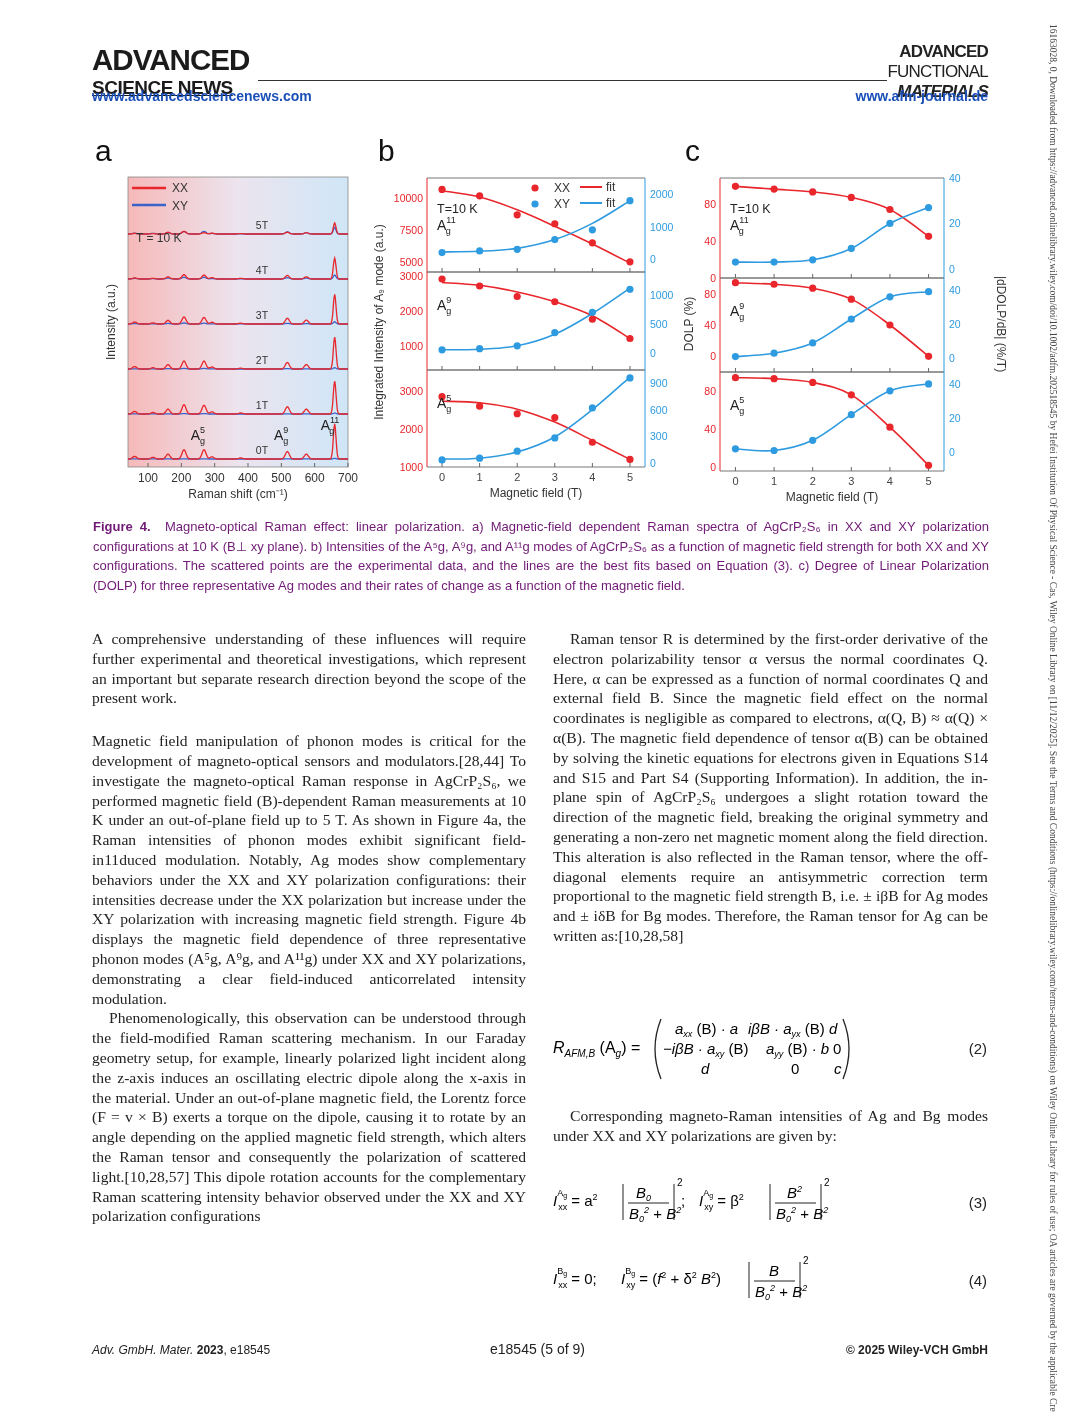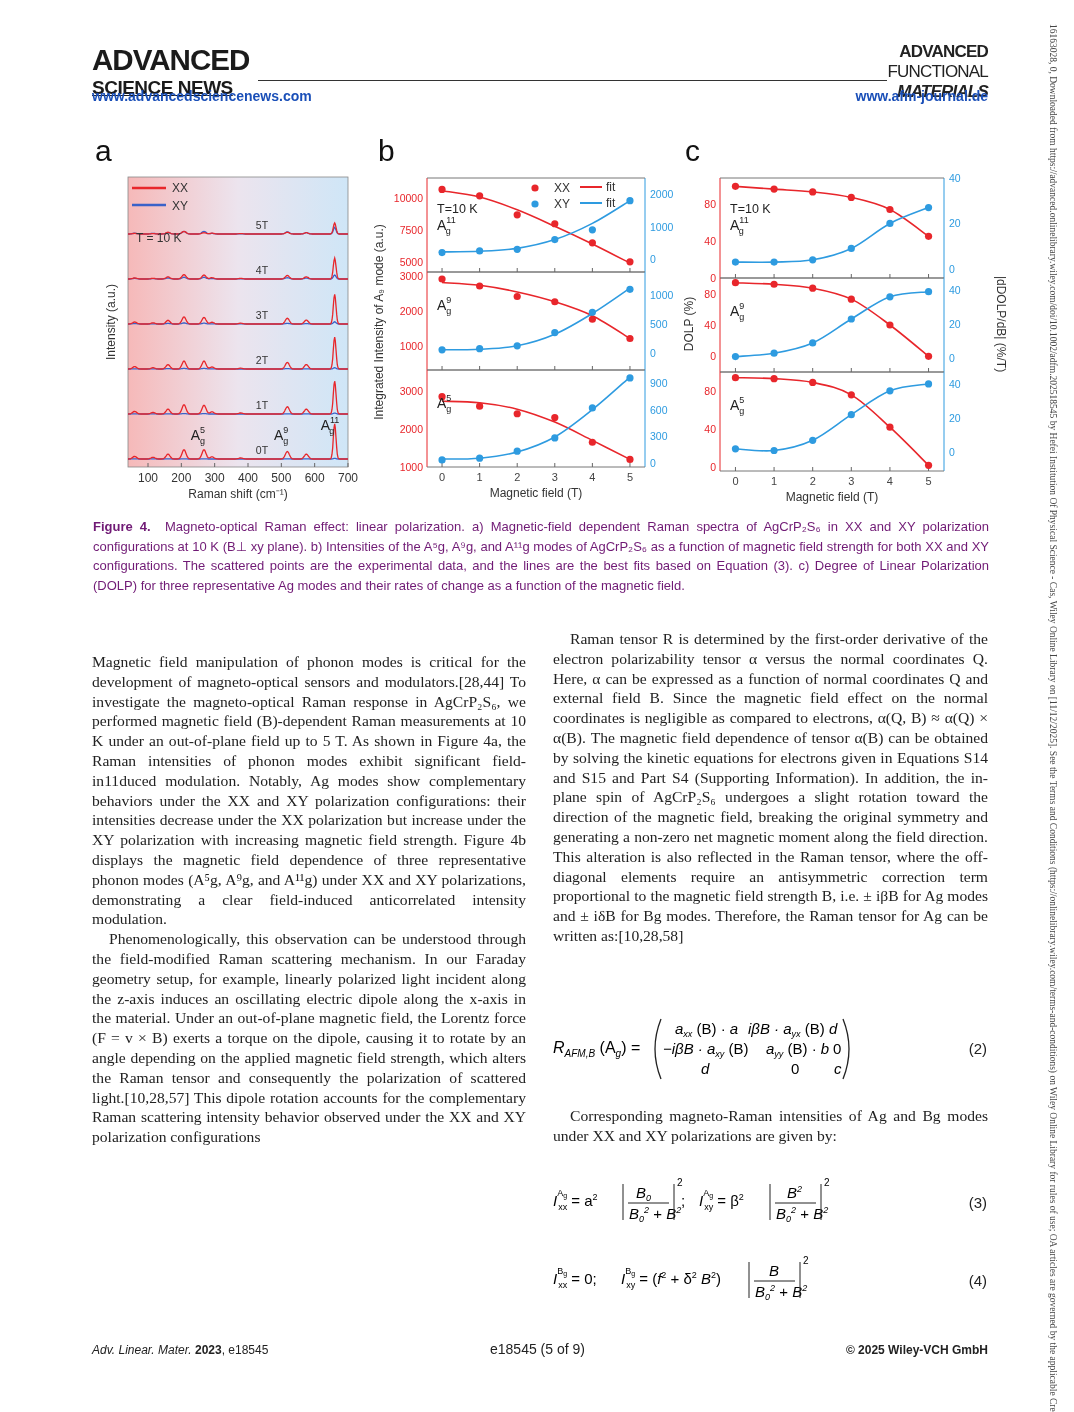--- a/index.html
+++ b/index.html
@@ -322,20 +322,21 @@
       <text x="0" y="0" font-size="12" fill="#333" text-anchor="middle" transform="translate(997,324) rotate(90)">|dDOLP/dB| (%/T)</text>
     </g>
 </svg>
 
 <div class="abs caption">
   <b>Figure 4.</b>&nbsp;
   <span>Magneto-optical Raman effect: linear polarization. a) Magnetic-field dependent Raman spectra of AgCrP₂S₆ in XX and XY polarization configurations at 10 K (B⊥ xy plane). b) Intensities of the A⁵g, A⁹g, and A¹¹g modes of AgCrP₂S₆ as a function of magnetic field strength for both XX and XY configurations. The scattered points are the experimental data, and the lines are the best fits based on Equation (3). c) Degree of Linear Polarization (DOLP) for three representative Ag modes and their rates of change as a function of the magnetic field.</span>
 </div>
 
 <div class="abs col colL" style="top:629px;">
+  <p>A comprehensive understanding of these influences will require further experimental and theoretical investigations, which represent an important but separate research direction beyond the scope of the present work.</p>
   <p style="margin-top:23px;">Magnetic field manipulation of phonon modes is critical for the development of magneto-optical sensors and modulators.[28,44] To investigate the magneto-optical Raman response in AgCrP₂S₆, we performed magnetic field (B)-dependent Raman measurements at 10 K under an out-of-plane field up to 5 T. As shown in Figure 4a, the Raman intensities of phonon modes exhibit significant field-in11duced modulation. Notably, Ag modes show complementary behaviors under the XX and XY polarization configurations: their intensities decrease under the XX polarization but increase under the XY polarization with increasing magnetic field strength. Figure 4b displays the magnetic field dependence of three representative phonon modes (A⁵g, A⁹g, and A¹¹g) under XX and XY polarizations, demonstrating a clear field-induced anticorrelated intensity modulation.</p>
   <p class="ind">Phenomenologically, this observation can be understood through the field-modified Raman scattering mechanism. In our Faraday geometry setup, for example, linearly polarized light incident along the z-axis induces an oscillating electric dipole along the x-axis in the material. Under an out-of-plane magnetic field, the Lorentz force (F = v × B) exerts a torque on the dipole, causing it to rotate by an angle depending on the applied magnetic field strength, which alters the Raman tensor and consequently the polarization of scattered light.[10,28,57] This dipole rotation accounts for the complementary Raman scattering intensity behavior observed under the XX and XY polarization configurations</p>
 </div>
 
 <div class="abs col colR" style="top:629px;">
   <p class="ind">Raman tensor R is determined by the first-order derivative of the electron polarizability tensor α versus the normal coordinates Q. Here, α can be expressed as a function of normal coordinates Q and external field B. Since the magnetic field effect on the normal coordinates is negligible as compared to electrons, α(Q, B) ≈ α(Q) × α(B). The magnetic field dependence of tensor α(B) can be obtained by solving the kinetic equations for electrons given in Equations S14 and S15 and Part S4 (Supporting Information). In addition, the in-plane spin of AgCrP₂S₆ undergoes a slight rotation toward the direction of the magnetic field, breaking the original symmetry and generating a non-zero net magnetic moment along the field direction. This alteration is also reflected in the Raman tensor, where the off-diagonal elements require an antisymmetric correction term proportional to the magnetic field strength B, i.e. ± iβB for Ag modes and ± iδB for Bg modes. Therefore, the Raman tensor for Ag can be written as:[10,28,58]</p>
 </div>
 
 <div class="abs eq" style="left:553px;top:1015px;width:436px;height:68px;">
   <svg width="436" height="68">
@@ -393,17 +394,17 @@
       <line x1="201" y1="27" x2="242" y2="27" stroke="#222"></line>
       <text x="202" y="43" font-style="italic">B<tspan font-size="9" dy="3">0</tspan><tspan font-size="9" dy="-9">2</tspan><tspan dy="6" font-style="normal"> + </tspan>B<tspan font-size="9" dy="-6">2</tspan></text>
       <line x1="247" y1="8" x2="247" y2="44" stroke="#222"></line>
       <text x="250" y="10" font-size="10">2</text>
     </g>
   </svg>
   <span class="abs eqnum" style="right:2px;top:18px;">(4)</span>
 </div>
 
 <div class="abs footer" style="left:92px;">
-  <i>Adv. Linear. Mater.</i>
+  <i>Adv. GmbH. Mater.</i>
   <b>2023</b><span>, e18545</span>
 </div>
 <div class="abs footer" style="left:490px;font-weight:400;font-size:14px;top:1341px;">e18545 (5 of 9)</div>
 <div class="abs footer" style="right:86px;font-weight:bold;">© 2025 Wiley-VCH GmbH</div>
 
 </body></html>

